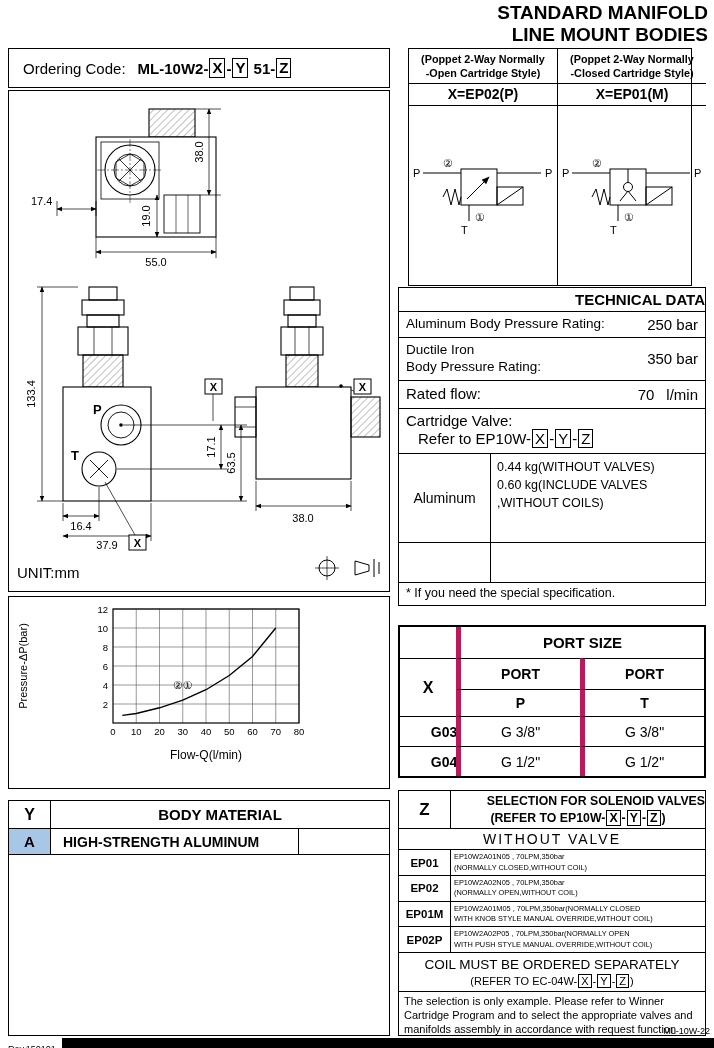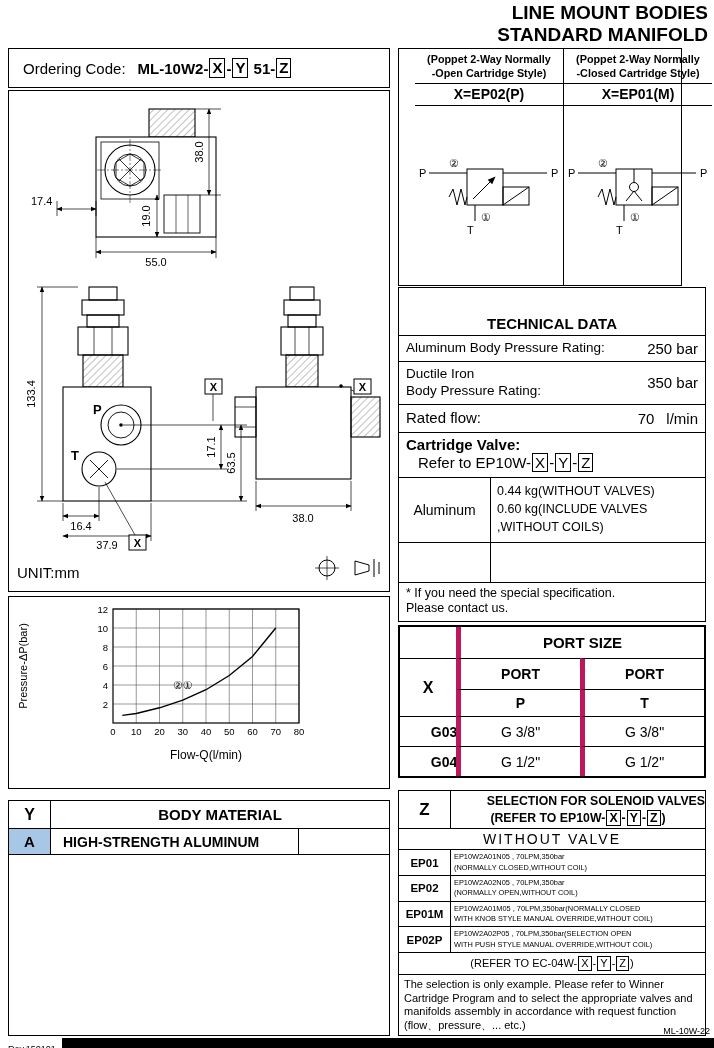--- a/index.html
+++ b/index.html
@@ -32,36 +32,36 @@
             grid-template-columns:42px 248px 1fr; grid-template-rows:28px 26px 1fr; }
   .mc { display:flex; align-items:center; justify-content:center; }
   .m-y   { grid-column:1; grid-row:1; font-weight:bold; font-size:16px; border-right:1px solid #000; border-bottom:1px solid #000; }
   .m-t   { grid-column:2/4; grid-row:1; font-weight:bold; font-size:15px; border-bottom:1px solid #000; }
   .m-a   { grid-column:1; grid-row:2; font-weight:bold; font-size:15px; border-right:1px solid #000; border-bottom:1px solid #000; }
   .m-mat { grid-column:2; grid-row:2; font-weight:bold; font-size:14px; justify-content:flex-start; padding-left:12px; border-right:1px solid #000; border-bottom:1px solid #000; }
   .m-e   { grid-column:3; grid-row:2; border-bottom:1px solid #000; }
   .m-blank { grid-column:1/4; grid-row:3; }
 
   
-  .cart-box { left:398px; top:48px; width:284px; height:238px; display:grid; grid-template-columns:1fr 1fr;padding-left:16px; }
+  .cart-box { left:408px; top:48px; width:284px; height:238px; display:grid; grid-template-columns:1fr 1fr; }
   .cart-col { display:flex; flex-direction:column; }
   .cart-col.first { border-right:1px solid #000; }
   .cart-head { text-align:center; font-weight:bold; font-size:10.8px; line-height:1.3; padding:3px 1px; border-bottom:1px solid #000; }
   .cart-code { text-align:center; font-weight:bold; font-size:14px; padding:2px 0 3px; border-bottom:1px solid #000; }
   .cart-sym  { flex:1; display:flex; align-items:center; justify-content:center; }
 
   
   .tech { left:398px; top:287px; width:308px; height:296px; border:1.5px solid #000; display:flex; flex-direction:column; }
-  .tech-title { text-align:center; font-weight:bold; font-size:15px; padding:3px 0; border-bottom:1.5px solid #000;margin-top:24px; }
+  .tech-title { text-align:right; font-weight:bold; font-size:15px; padding:3px 0; border-bottom:1.5px solid #000; }
   .tech-row { display:flex; justify-content:space-between; align-items:center; padding:4px 7px; border-bottom:1px solid #000; }
   .tl { font-size:13.5px; line-height:1.25; }
   .tl.big { font-size:15px; }
   .tv { font-size:15px; display:flex; gap:12px;text-align:center; }
   .tech-cart { padding:3px 7px 5px; border-bottom:1px solid #000; }
-  .tc1 { font-size:15px;font-weight:bold; }
+  .tc1 { font-size:15px; }
   .tc2 { font-size:15px; padding-left:12px; display:flex; align-items:center; }
   .tc3 { font-size:12px; padding-top:3px; }
   .tech-weight { flex:1; display:grid; grid-template-columns:92px 1fr; grid-template-rows:1fr 40px; }
   .tw-mat { grid-column:1; grid-row:1; display:flex; align-items:center; justify-content:center; font-size:14px; border-right:1px solid #000; }
   .tw-val { grid-column:2; grid-row:1; font-size:12.5px; line-height:1.45; padding:4px 6px; }
   .tw-e1 { grid-column:1; grid-row:2; border-top:1px solid #000; border-right:1px solid #000; }
   .tw-e2 { grid-column:2; grid-row:2; border-top:1px solid #000; }
   .tech-note { left:398px; top:583px; width:308px; border:1.5px solid #000; border-top:none; font-size:12.5px; line-height:1.22; padding:3px 7px 4px; }
 
   
@@ -107,22 +107,22 @@
     <marker id="arr" viewBox="0 0 10 10" refX="9" refY="5" markerWidth="8" markerHeight="8" orient="auto-start-reverse">
       <path d="M0,1 L10,5 L0,9 z" fill="#000"></path>
     </marker>
     <pattern id="hatch" width="5" height="5" patternUnits="userSpaceOnUse" patternTransform="rotate(45)">
       <line x1="0" y1="0" x2="0" y2="5" stroke="#000" stroke-width="0.5"></line>
     </pattern>
   </defs>
 </svg>
 
 <div class="abs doc-title">
+  <div>STANDARD MANIFOLD</div>
   <div>LINE MOUNT BODIES</div>
-  <div>STANDARD MANIFOLD</div>
 </div>
 
 <div class="abs box order-box">
   <span class="order-label">Ordering Code:</span>
   <span class="order-code">
     <span class="pre">ML-10W2-</span>
       <span class="boxed">X</span>
       <span>-</span>
       <span class="boxed">Y</span>
       <span class="pre"> 51-</span>
@@ -406,21 +406,20 @@
       <div>0.44 kg(WITHOUT VALVES)</div>
       <div>0.60 kg(INCLUDE VALVES</div>
       <div>,WITHOUT COILS)</div>
     </div>
     <div class="tw-e1"></div>
     <div class="tw-e2"></div>
   </div>
 </div>
 <div class="abs tech-note">
   <div>* If you need the special specification.</div>
-  <div>Please contact us.</div>
 </div>
 
 <div class="abs ptable">
   <div class="pc nt nl"></div>
   <div class="pc nt p-title">PORT SIZE</div>
   <div class="pc nl p-x">X</div>
   <div class="pc p-h" style="grid-column:2;grid-row:2">PORT</div>
   <div class="pc p-h" style="grid-column:3;grid-row:2">PORT</div>
   <div class="pc p-sub" style="grid-column:2;grid-row:3">P</div>
   <div class="pc p-sub" style="grid-column:3;grid-row:3">T</div>
@@ -466,25 +465,26 @@
   <div class="z-row">
     <div class="z-code">EP01M</div>
     <div class="z-desc">
         <div>EP10W2A01M05 , 70LPM,350bar(NORMALLY CLOSED</div>
         <div>WITH KNOB STYLE MANUAL OVERRIDE,WITHOUT COIL)</div>
       </div>
   </div>
   <div class="z-row">
     <div class="z-code">EP02P</div>
     <div class="z-desc">
-        <div>EP10W2A02P05 , 70LPM,350bar(SELECTION OPEN</div>
+        <div>EP10W2A02P05 , 70LPM,350bar(NORMALLY OPEN</div>
         <div>WITH PUSH STYLE MANUAL OVERRIDE,WITHOUT COIL)</div>
       </div>
   </div>
   <div class="z-coil">
+    <div>COIL MUST BE ORDERED SEPARATELY</div>
     <div class="z-sub">
       <span>(REFER TO EC-04W-</span>
         <span class="boxed bs">X</span>
         <span>-</span>
         <span class="boxed bs">Y</span>
         <span>-</span>
         <span class="boxed bs">Z</span>
         <span>)</span>
     </div>
   </div>

